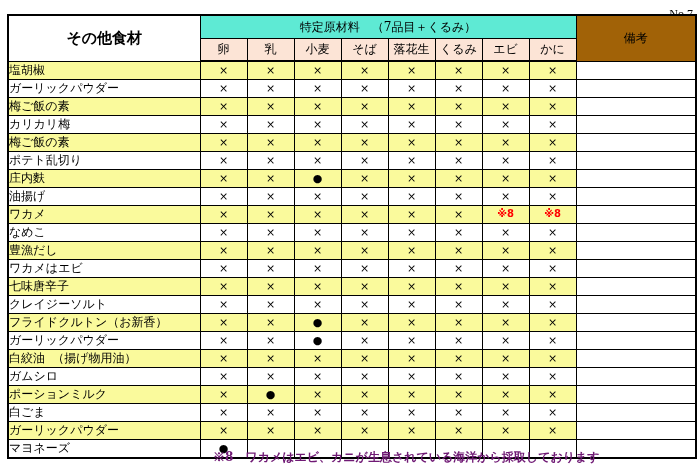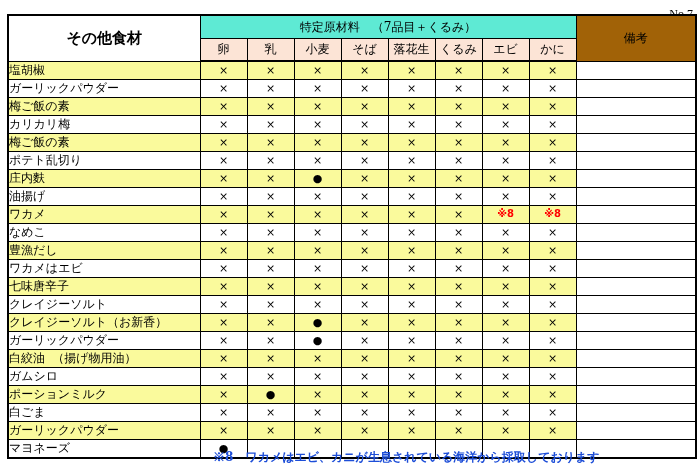--- a/index.html
+++ b/index.html
@@ -61,21 +61,21 @@
   td.c{
     font-size:11px;text-align:center;line-height:1;
   }
   td.c.dot{font-size:11px;}
   td.c.ref{color:#FF0000;font-weight:bold;font-size:10px;font-family:"DejaVu Sans","Liberation Sans",sans-serif;}
   td.rem{border-left:2px solid #000;background:#ffffff;}
   tr.hl td.lbl, tr.hl td.c{background:#FAFA9C;}
   tr.plain td.lbl, tr.plain td.c{background:#ffffff;}
   .footnote{
     position:absolute;top:449px;left:213px;
-    color:#1d4ed8;font-weight:bold;font-size:12px;
+    color:#701a75;font-weight:bold;font-size:12px;
     font-family:"DejaVu Serif","Liberation Serif",serif;
   }
 </style>
 </head>
 <body>
 
 <div class="sheet">
   <div class="page-no">No.7</div>
 
   <table class="allergen">
@@ -271,21 +271,21 @@
           <td class="c">×</td>
           <td class="c">×</td>
           <td class="c">×</td>
           <td class="c">×</td>
           <td class="c">×</td>
           <td class="c">×</td>
           <td class="c">×</td>
           <td class="rem"></td>
         </tr>
         <tr class="hl">
-          <td class="lbl">クレイジーソルト（お新香）</td>
+          <td class="lbl">フライドクルトン（お新香）</td>
           <td class="c">×</td>
           <td class="c">×</td>
           <td class="c dot">●</td>
           <td class="c">×</td>
           <td class="c">×</td>
           <td class="c">×</td>
           <td class="c">×</td>
           <td class="c">×</td>
           <td class="rem"></td>
         </tr>

